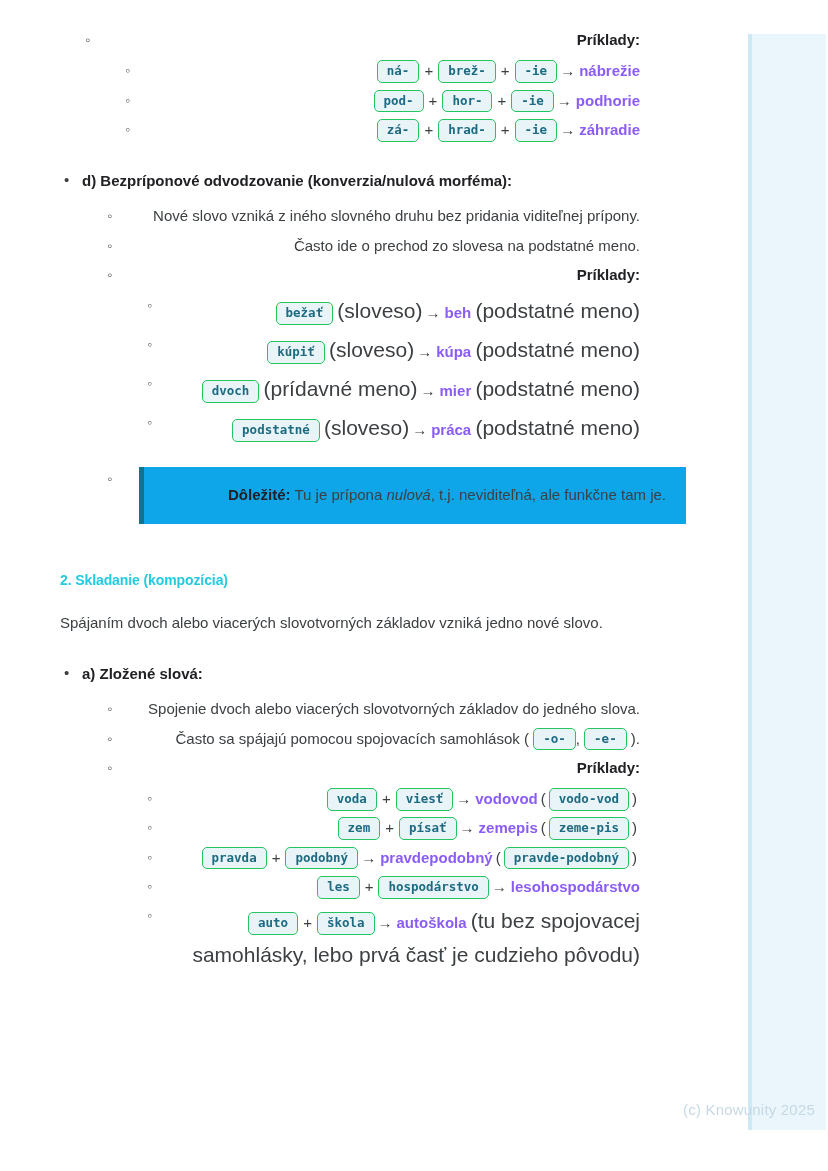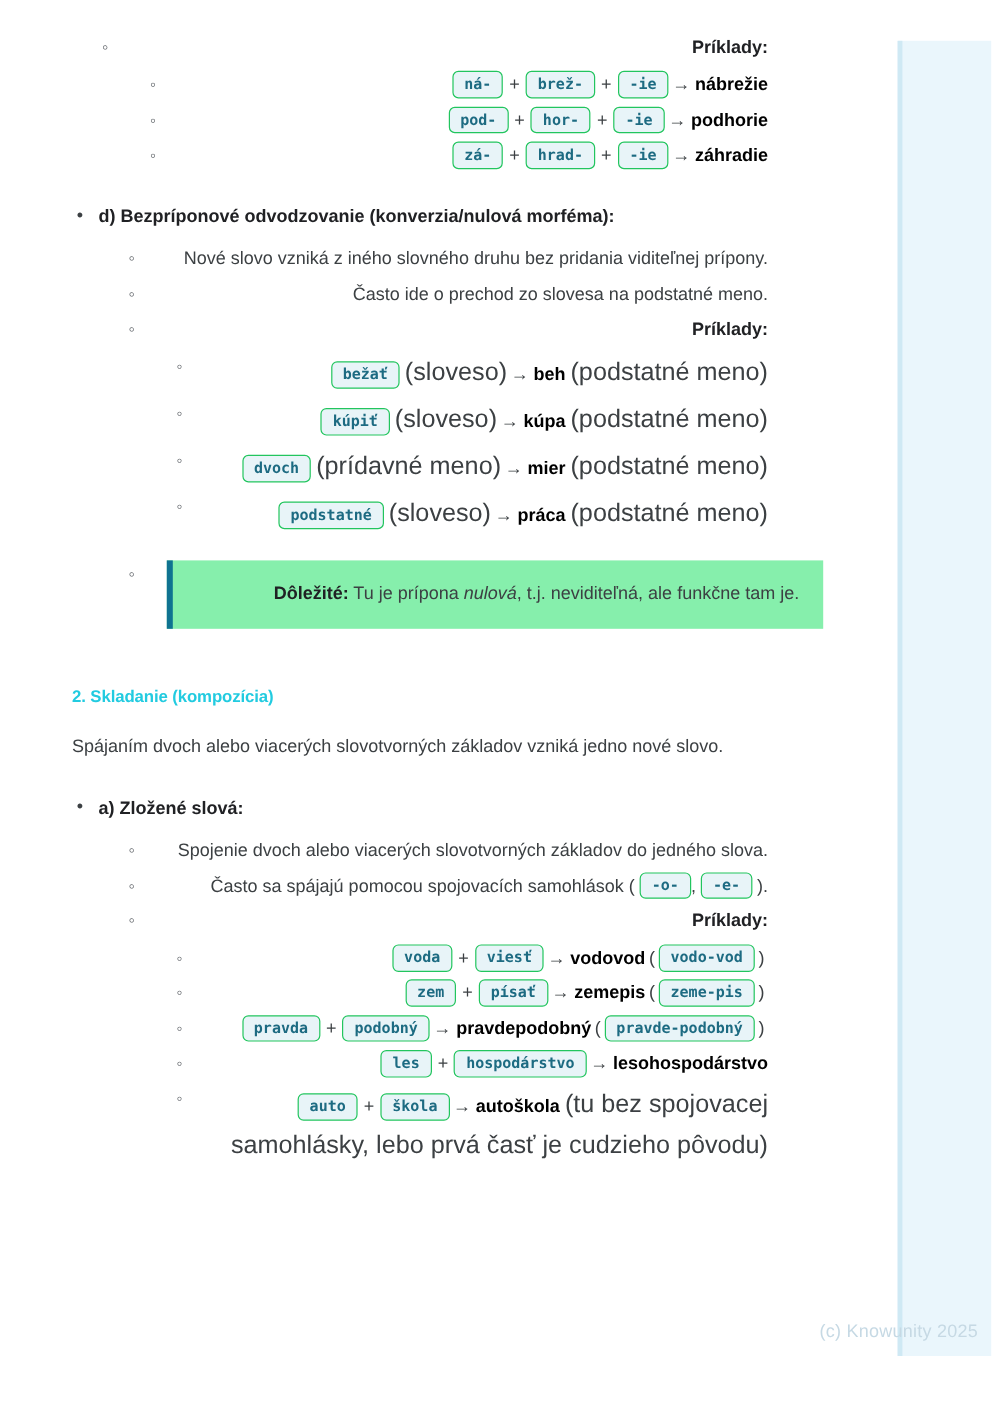--- a/index.html
+++ b/index.html
@@ -127,37 +127,37 @@
     color: #3c4043;
   }
   .arrow {
     display: inline-block;
     padding: 0 4px 0 3px;
     font-size: 15px;
     color: #3c4043;
   }
   .result {
     font-weight: bold;
-    color: #000000;
+    color: #8b5cf6;
     font-size: 15px;
   }
   .note {
     color: #3c4043;
     font-size: 21px;
   }
   .paren {
     font-size: 15px;
     color: #3c4043;
     padding: 0 3px;
   }
 
   
   .callout-li { margin-top: 22px; margin-bottom: 22px; }
   .callout {
-    background: #86efac;
+    background: #0ea5e9;
     border-left: 5px solid #0f7391;
     padding: 16px 20px 16px 22px;
     width: 500px;
     box-sizing: content-box;
     margin-left: 10px;
   }
   .callout-text {
     font-size: 15px;
     line-height: 1.65;
     color: #3c4043;

